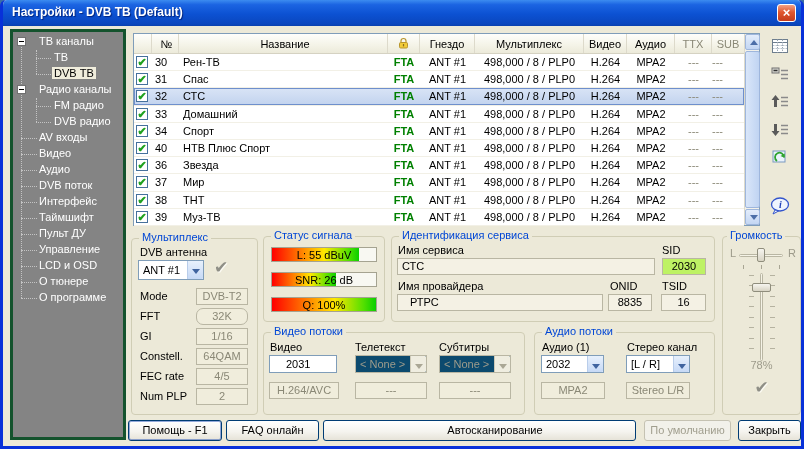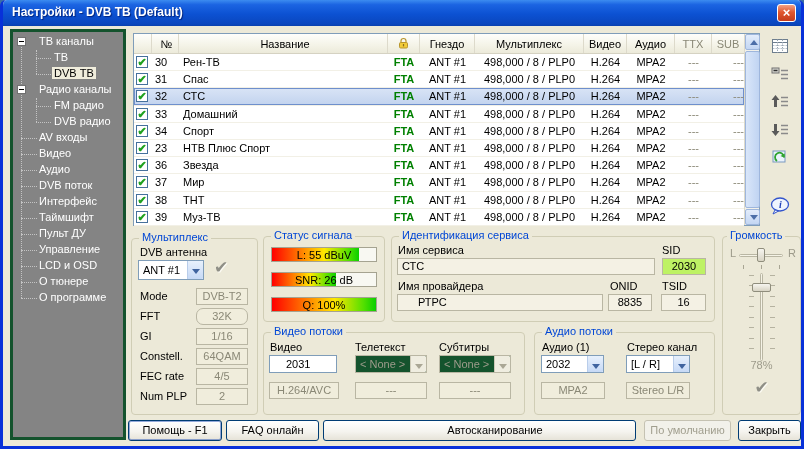--- a/index.html
+++ b/index.html
@@ -24,41 +24,41 @@
   .table{position:absolute;left:130px;top:33px;width:627px;height:193px;background:#fff;border:1px solid #7F9DB9;display:flex;}
   .tmain{width:610px;}
   .thead{display:flex;height:20px;background:linear-gradient(180deg,#FEFEFB 0%,#F4F3E7 60%,#ECEADA 100%);border-bottom:1px solid #D5D2C2;}
   .th{display:flex;align-items:center;justify-content:center;border-right:1px solid #DDDACB;height:100%;font-size:11px;}
   .trow{display:flex;height:17.2px;align-items:center;border-bottom:1px solid #F2F0E6;cursor:default;}
   .trow.sel{background:linear-gradient(180deg,#D9E4F6,#C2D3EE);box-shadow:inset 0 0 0 1px #6E8FCC;}
   .td{overflow:hidden;white-space:nowrap;}
   .c0{width:18px;} .c1{width:27px;padding-left:3px;} .c2{width:209px;padding-left:4px;}
   .c3{width:32px;text-align:center;color:#008000;font-weight:600;} .c4{width:55px;text-align:center;}
   .c5{width:109px;text-align:center;} .c6{width:43px;text-align:center;} .c7{width:48px;text-align:center;}
-  .c8{width:37px;text-align:center;color:#8A8876;} .c9{width:32px;text-align:right;color:#8A8876;}
+  .c8{width:37px;text-align:center;color:#8A8876;} .c9{width:32px;text-align:left;color:#8A8876;}
   .chk{display:inline-block;width:12px;height:12px;margin-left:2px;background:#fff;border:1px solid #46719C;color:#1FA11F;font-size:11px;line-height:10px;text-align:center;font-weight:bold;cursor:pointer;}
   
   .vscroll{width:15px;background:#F2F1EA;border-left:1px solid #DDDACB;position:relative;}
   .sc-btn{position:absolute;left:0;width:15px;height:16px;background:linear-gradient(180deg,#E3EDFB,#C3D6F3);border:1px solid #9EB6DC;border-radius:2px;cursor:pointer;}
   .sc-up{top:0;} .sc-down{bottom:0;}
   .sc-thumb{position:absolute;left:0;top:17px;width:15px;height:157px;background:linear-gradient(90deg,#D9E6F9,#C0D4F2);border:1px solid #9EB6DC;border-radius:2px;cursor:pointer;}
   .tri-up{position:absolute;left:3.5px;top:5px;width:0;height:0;border-left:4px solid transparent;border-right:4px solid transparent;border-bottom:5px solid #4D6FA8;}
   .tri-down{position:absolute;left:3.5px;top:5px;width:0;height:0;border-left:4px solid transparent;border-right:4px solid transparent;border-top:5px solid #4D6FA8;}
   
   .tool{position:absolute;left:764px;width:26px;height:26px;cursor:pointer;display:flex;align-items:center;justify-content:center;}
   
   .group{position:absolute;border:1px solid #D0CDB5;border-radius:4px;}
   .gtitle{position:absolute;top:-8px;left:7px;background:#ECE9D8;padding:0 3px;color:#0046D5;}
   .lbl{position:absolute;color:#000;white-space:nowrap;}
   .ro{position:absolute;background:#F0EDDC;border:1px solid #B9B6A3;color:#8A8876;text-align:center;line-height:15px;height:17px;}
   .inp{position:absolute;background:#fff;border:1px solid #7F9DB9;color:#000;padding:1px 0 0 3px;height:18px;line-height:15px;}
   .combo{position:absolute;background:#fff;border:1px solid #7F9DB9;height:20px;line-height:18px;padding-left:4px;cursor:pointer;}
   .combo .arrow{position:absolute;right:0;top:0;bottom:0;width:16px;background:linear-gradient(180deg,#E7F0FC,#C6D9F6);border-left:1px solid #B9CDEA;border-radius:0 1px 1px 0;}
   .combo .arrow::after{content:"";position:absolute;left:4px;top:8px;border-left:4px solid transparent;border-right:4px solid transparent;border-top:5px solid #3F639F;}
-  .combo.dis{background:#14532d;border-color:#B9B6A3;color:#9D9B8B;cursor:default;}
+  .combo.dis{background:#0c4a6e;border-color:#B9B6A3;color:#9D9B8B;cursor:default;}
   .combo.dis .arrow{background:#EFEDE0;border-left-color:#CDCAB8;}
   .combo.dis .arrow::after{border-top-color:#AAA795;}
   .gray-check{color:#8F8F86;font-size:17px;text-shadow:1px 1px 0 #FCFBF4;}
   
   .sbar{position:absolute;left:7px;width:106px;height:15px;border:1px solid #A5A391;background:#F8F8F2;}
   .sbar .fill{position:absolute;left:0;top:0;bottom:0;background:linear-gradient(90deg,#FF0000 0%,#FF7A00 32%,#FFE800 60%,#53E000 88%,#0ACF00 100%);}
   .sbar .blabel{position:absolute;left:0;right:0;top:1px;text-align:center;color:#000;}
   
   .vol-track-h{position:absolute;left:16px;top:17px;width:44px;height:3px;border:1px solid #B9B6A3;border-radius:2px;background:#F5F3E6;}
   .vol-thumb-h{position:absolute;left:34px;top:11px;width:8px;height:14px;background:linear-gradient(180deg,#F6F5EF,#D8D4C4);border:1px solid #8F8D7C;border-radius:2px;cursor:pointer;}
@@ -234,21 +234,21 @@
         <div class="td c3">FTA</div>
         <div class="td c4">ANT #1</div>
         <div class="td c5">498,000 / 8 / PLP0</div>
         <div class="td c6">H.264</div>
         <div class="td c7">MPA2</div>
         <div class="td c8">---</div>
         <div class="td c9">---</div>
       </div>
       <div class="trow">
         <div class="td c0"><span class="chk">✔</span></div>
-        <div class="td c1">23</div>
+        <div class="td c1">40</div>
         <div class="td c2">НТВ Плюс Спорт</div>
         <div class="td c3">FTA</div>
         <div class="td c4">ANT #1</div>
         <div class="td c5">498,000 / 8 / PLP0</div>
         <div class="td c6">H.264</div>
         <div class="td c7">MPA2</div>
         <div class="td c8">---</div>
         <div class="td c9">---</div>
       </div>
       <div class="trow">
@@ -399,21 +399,21 @@
     </div>
   </div>
 
   <div class="group" style="left:388px;top:236px;width:324px;height:86px;">
     <span class="gtitle">Идентификация сервиса</span>
     <span class="lbl" style="left:6px;top:7px;">Имя сервиса</span>
     <div class="ro" style="left:5px;top:21px;width:258px;text-align:left;padding-left:4px;color:#000;background:#F4F1E4;">СТС</div>
     <span class="lbl" style="left:270px;top:7px;">SID</span>
     <div class="ro" style="left:270px;top:21px;width:44px;color:#000;background:#bef264;">2030</div>
     <span class="lbl" style="left:6px;top:43px;">Имя провайдера</span>
-    <div class="ro" style="left:5px;top:57px;width:206px;text-align:left;padding-left:20px;color:#000;background:#F4F1E4;">РТРС</div>
+    <div class="ro" style="left:5px;top:57px;width:206px;text-align:left;padding-left:12px;color:#000;background:#F4F1E4;">РТРС</div>
     <span class="lbl" style="left:218px;top:43px;">ONID</span>
     <div class="ro" style="left:216px;top:57px;width:44px;color:#000;background:#F4F1E4;">8835</div>
     <span class="lbl" style="left:270px;top:43px;">TSID</span>
     <div class="ro" style="left:269px;top:57px;width:45px;color:#000;background:#F4F1E4;">16</div>
   </div>
 
   <div class="group" style="left:260px;top:332px;width:262px;height:83px;">
     <span class="gtitle">Видео потоки</span>
     <span class="lbl" style="left:6px;top:8px;">Видео</span>
     <div class="inp" style="left:5px;top:22px;width:68px;padding-left:16px;">2031</div>

